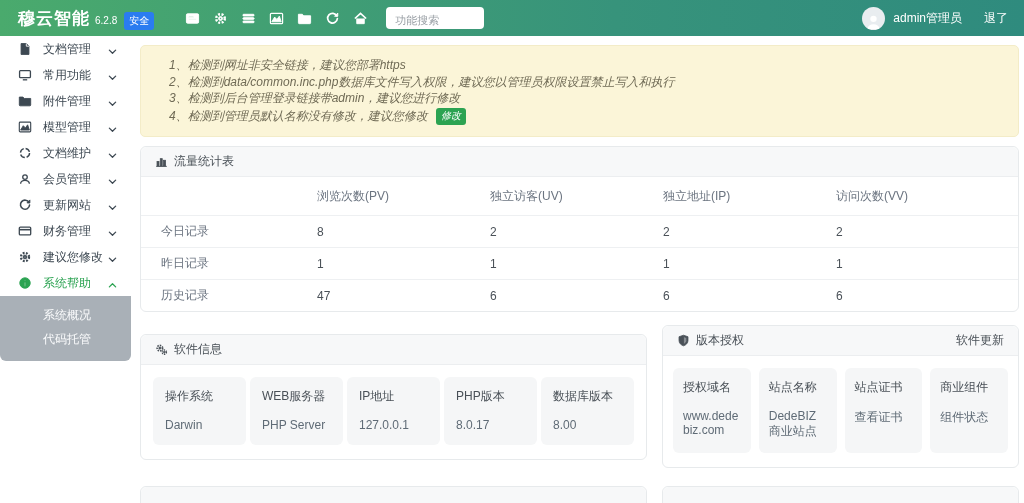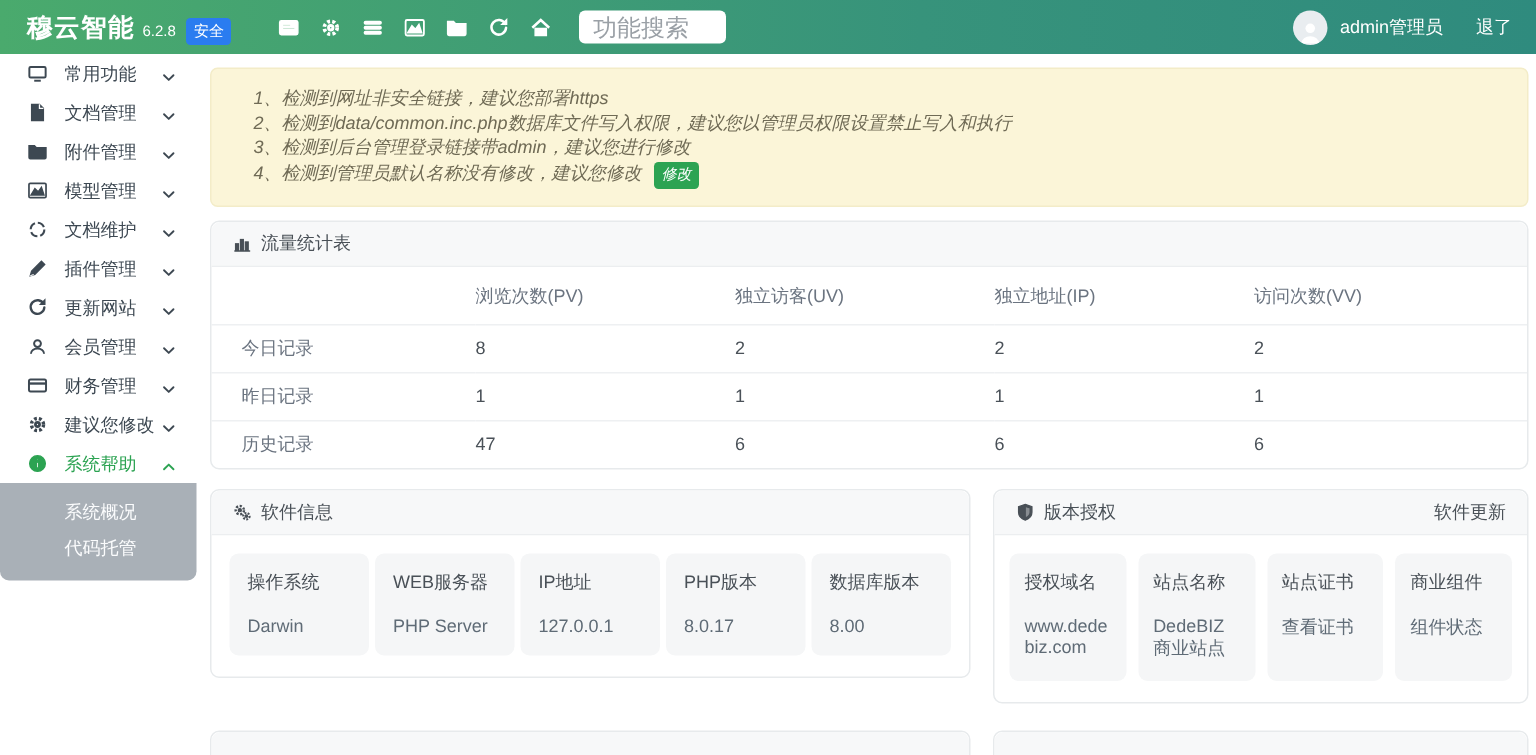--- a/index.html
+++ b/index.html
@@ -12,21 +12,21 @@
   .brand { display:flex; align-items:baseline; margin-left:18px; }
   .brand-name { font-size:17px; font-weight:bold; letter-spacing:1px; }
   .brand-ver { font-size:10px; margin-left:5px; }
   .safe-badge { background:var(--badge-blue); color:#fff; font-size:10px; border-radius:3px;
     padding:2px 5px; margin-left:7px; }
   .top-icons { display:flex; margin-left:24px; }
   .top-icons .tico { width:28px; height:24px; display:flex; align-items:center; justify-content:center;
     cursor:pointer; }
   .tico svg { width:15px; height:15px; fill:#fff; stroke:#fff; }
   .search-box { position:relative; margin-left:12px; }
-  .search-box input { width:98px; height:22px; border:none; border-radius:4px; font-size:16px;
+  .search-box input { width:98px; height:22px; border:none; border-radius:4px; font-size:11px;
     padding:4px 22px 0 9px; color:#444; outline:none; }
   .search-box input::placeholder { color:#9aa0a6; }
   .search-box .sico { position:absolute; right:6px; top:4px; width:13px; height:13px; }
   .search-box .sico svg { width:13px; height:13px; stroke:#5f6368; fill:none; }
   .top-right { margin-left:auto; display:flex; align-items:center; margin-right:16px; }
   .avatar { width:23px; height:23px; border-radius:50%; background:#e9edf0; overflow:hidden;
     display:flex; align-items:flex-end; justify-content:center; }
   .avatar svg { width:17px; height:17px; fill:#7b5b45; }
   .top-username { font-size:12px; margin:0 22px 0 8px; cursor:pointer; }
   .top-logout { font-size:12px; cursor:pointer; }
@@ -57,21 +57,21 @@
     font-size:12px; color:#495057; }
   .card-head .cic { width:13px; height:13px; margin-right:6px; }
   .card-head .cic svg { width:13px; height:13px; fill:#495057; stroke:#495057; }
   .card-head .head-action { margin-left:auto; font-size:12px; color:#495057; cursor:pointer; }
   .stats-card { margin-top:9px; }
   table.traffic { width:100%; border-collapse:collapse; table-layout:fixed; font-size:12px; }
   table.traffic th { font-weight:normal; color:#6b7480; text-align:left; padding:11px 0 10px; }
   table.traffic td { color:#4a5158; padding:7px 0; border-top:1px solid #eef0f2; }
   table.traffic .rowlabel { color:#6b7480; padding-left:20px; }
   table.traffic thead th:first-child { padding-left:20px; }
-  .row2, .row3 { display:flex; gap:15px; align-items:flex-start; }
+  .row2, .row3 { display:flex; gap:15px; align-items:center; }
   .row2 { margin-top:13px; }
   .row3 { margin-top:18px; }
   .col-left { width:507px; flex:none; }
   .col-right { width:357px; flex:none; }
   .tiles { display:flex; gap:4px; padding:12px 12px 14px; }
   .tile { background:#f5f6f7; border-radius:6px; padding:11px 12px 13px; font-size:12px;
     flex:1; min-width:0; }
   .tile .t-label { color:#495057; }
   .tile .t-value { color:#5f6b76; margin-top:13px; word-break:break-all; }
   .tile .t-value.linkish { cursor:pointer; }
@@ -155,42 +155,42 @@
     <span class="top-username">admin管理员</span>
     <span class="top-logout">退了</span>
   </div>
 </div>
 
 <div class="sidebar">
   <div>
 
       <div class="side-item">
         <span class="sic"><svg viewBox="0 0 16 16">
+            <path d="M3.5 1.8 h6 l3 3 v9.4 h-9 Z" fill="currentColor"></path>
+            <path d="M9.5 1.8 v3 h3" fill="none" stroke="#fff" stroke-width="1"></path>
+          </svg></span>
+        <span>文档管理</span>
+        <span class="chev"><svg viewBox="0 0 10 10">
+            <polyline points="1.5,3.5 5,7 8.5,3.5" fill="none" stroke-width="1.4" stroke-linecap="round" stroke-linejoin="round" stroke="currentColor"></polyline>
+          </svg></span>
+      </div>
+
+      <div class="side-item">
+        <span class="sic"><svg viewBox="0 0 16 16">
             <rect x="1.8" y="3" width="12.4" height="8" rx="1" fill="none" stroke="currentColor" stroke-width="1.5"></rect>
             <line x1="5.5" y1="13.5" x2="10.5" y2="13.5" stroke="currentColor" stroke-width="1.5"></line>
           </svg></span>
         <span>常用功能</span>
         <span class="chev"><svg viewBox="0 0 10 10">
             <polyline points="1.5,3.5 5,7 8.5,3.5" fill="none" stroke-width="1.4" stroke-linecap="round" stroke-linejoin="round" stroke="currentColor"></polyline>
           </svg></span>
       </div>
 
       <div class="side-item">
         <span class="sic"><svg viewBox="0 0 16 16">
-            <path d="M3.5 1.8 h6 l3 3 v9.4 h-9 Z" fill="currentColor"></path>
-            <path d="M9.5 1.8 v3 h3" fill="none" stroke="#fff" stroke-width="1"></path>
-          </svg></span>
-        <span>文档管理</span>
-        <span class="chev"><svg viewBox="0 0 10 10">
-            <polyline points="1.5,3.5 5,7 8.5,3.5" fill="none" stroke-width="1.4" stroke-linecap="round" stroke-linejoin="round" stroke="currentColor"></polyline>
-          </svg></span>
-      </div>
-
-      <div class="side-item">
-        <span class="sic"><svg viewBox="0 0 16 16">
             <path d="M1.5 3.5 h4.2 l1.5 1.6 h7.3 v7.4 a1 1 0 0 1 -1 1 h-11 a1 1 0 0 1 -1 -1 Z" fill="currentColor"></path>
           </svg></span>
         <span>附件管理</span>
         <span class="chev"><svg viewBox="0 0 10 10">
             <polyline points="1.5,3.5 5,7 8.5,3.5" fill="none" stroke-width="1.4" stroke-linecap="round" stroke-linejoin="round" stroke="currentColor"></polyline>
           </svg></span>
       </div>
 
       <div class="side-item">
         <span class="sic"><svg viewBox="0 0 16 16">
@@ -206,48 +206,38 @@
       <div class="side-item">
         <span class="sic"><svg viewBox="0 0 16 16">
             <circle cx="8" cy="8" r="5.2" fill="none" stroke="currentColor" stroke-width="1.6" stroke-dasharray="6 2.2"></circle>
           </svg></span>
         <span>文档维护</span>
         <span class="chev"><svg viewBox="0 0 10 10">
             <polyline points="1.5,3.5 5,7 8.5,3.5" fill="none" stroke-width="1.4" stroke-linecap="round" stroke-linejoin="round" stroke="currentColor"></polyline>
           </svg></span>
       </div>
 
-      <div class="side-item">
-        <span class="sic"><svg viewBox="0 0 16 16">
-            <path d="M2.5 13.5 l1 -3.5 l7.5 -7.5 l2.5 2.5 l-7.5 7.5 Z" fill="currentColor"></path>
-            <path d="M2.5 13.5 l2.6 -0.9" stroke="#fff" stroke-width=".8"></path>
-          </svg></span>
-        <span>插件管理</span>
+
+      <div class="side-item">
+        <span class="sic"><svg viewBox="0 0 16 16">
+            <circle cx="8" cy="5.8" r="2.6" fill="none" stroke="currentColor" stroke-width="1.5"></circle>
+            <path d="M3 13.5 a5 4 0 0 1 10 0" fill="none" stroke="currentColor" stroke-width="1.5"></path>
+          </svg></span>
+        <span>会员管理</span>
         <span class="chev"><svg viewBox="0 0 10 10">
             <polyline points="1.5,3.5 5,7 8.5,3.5" fill="none" stroke-width="1.4" stroke-linecap="round" stroke-linejoin="round" stroke="currentColor"></polyline>
           </svg></span>
       </div>
 
       <div class="side-item">
         <span class="sic"><svg viewBox="0 0 16 16">
             <path d="M12.6 5.2 A5.2 5.2 0 1 0 13.2 8" fill="none" stroke="currentColor" stroke-width="1.8" stroke-linecap="round"></path>
             <path d="M13.6 2.2 v3.4 h-3.4 Z" fill="currentColor"></path>
           </svg></span>
         <span>更新网站</span>
-        <span class="chev"><svg viewBox="0 0 10 10">
-            <polyline points="1.5,3.5 5,7 8.5,3.5" fill="none" stroke-width="1.4" stroke-linecap="round" stroke-linejoin="round" stroke="currentColor"></polyline>
-          </svg></span>
-      </div>
-
-      <div class="side-item">
-        <span class="sic"><svg viewBox="0 0 16 16">
-            <circle cx="8" cy="5.8" r="2.6" fill="none" stroke="currentColor" stroke-width="1.5"></circle>
-            <path d="M3 13.5 a5 4 0 0 1 10 0" fill="none" stroke="currentColor" stroke-width="1.5"></path>
-          </svg></span>
-        <span>会员管理</span>
         <span class="chev"><svg viewBox="0 0 10 10">
             <polyline points="1.5,3.5 5,7 8.5,3.5" fill="none" stroke-width="1.4" stroke-linecap="round" stroke-linejoin="round" stroke="currentColor"></polyline>
           </svg></span>
       </div>
 
       <div class="side-item">
         <span class="sic"><svg viewBox="0 0 16 16">
             <rect x="1.5" y="3.5" width="13" height="9" rx="1.2" fill="none" stroke="currentColor" stroke-width="1.5"></rect>
             <line x1="1.5" y1="6.5" x2="14.5" y2="6.5" stroke="currentColor" stroke-width="1.8"></line>
           </svg></span>

